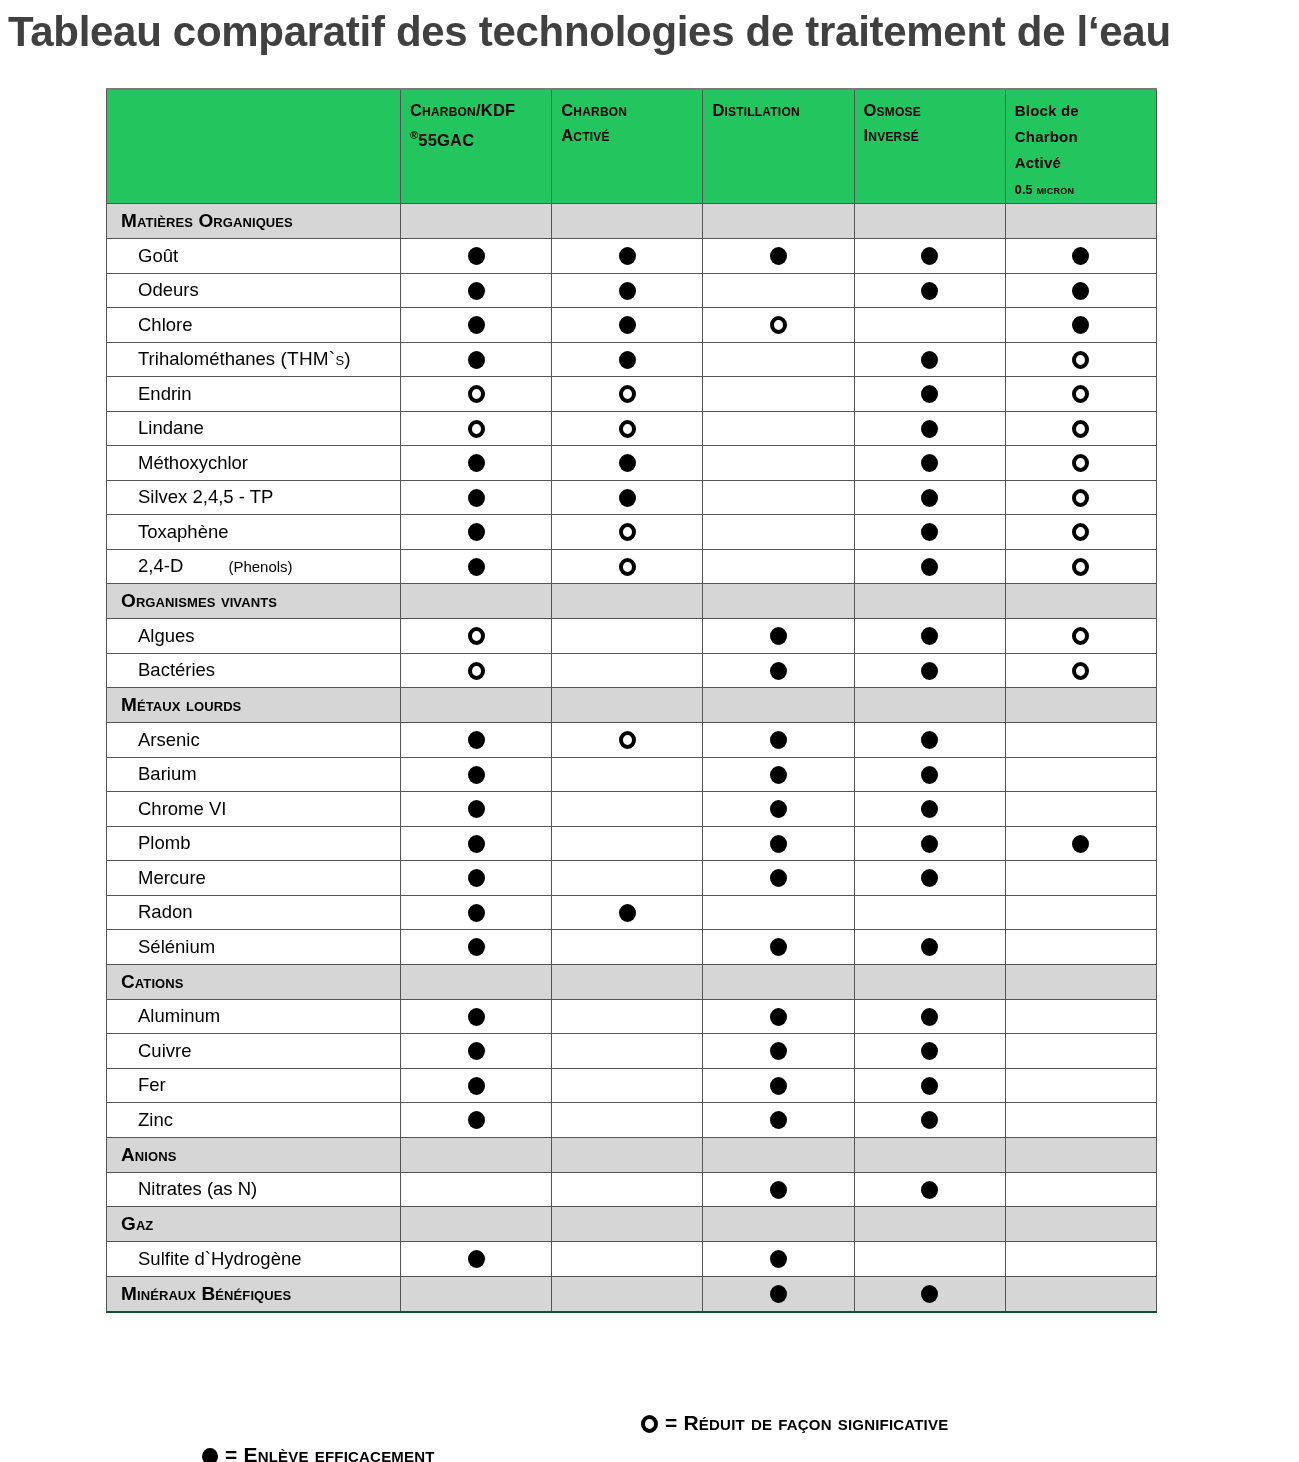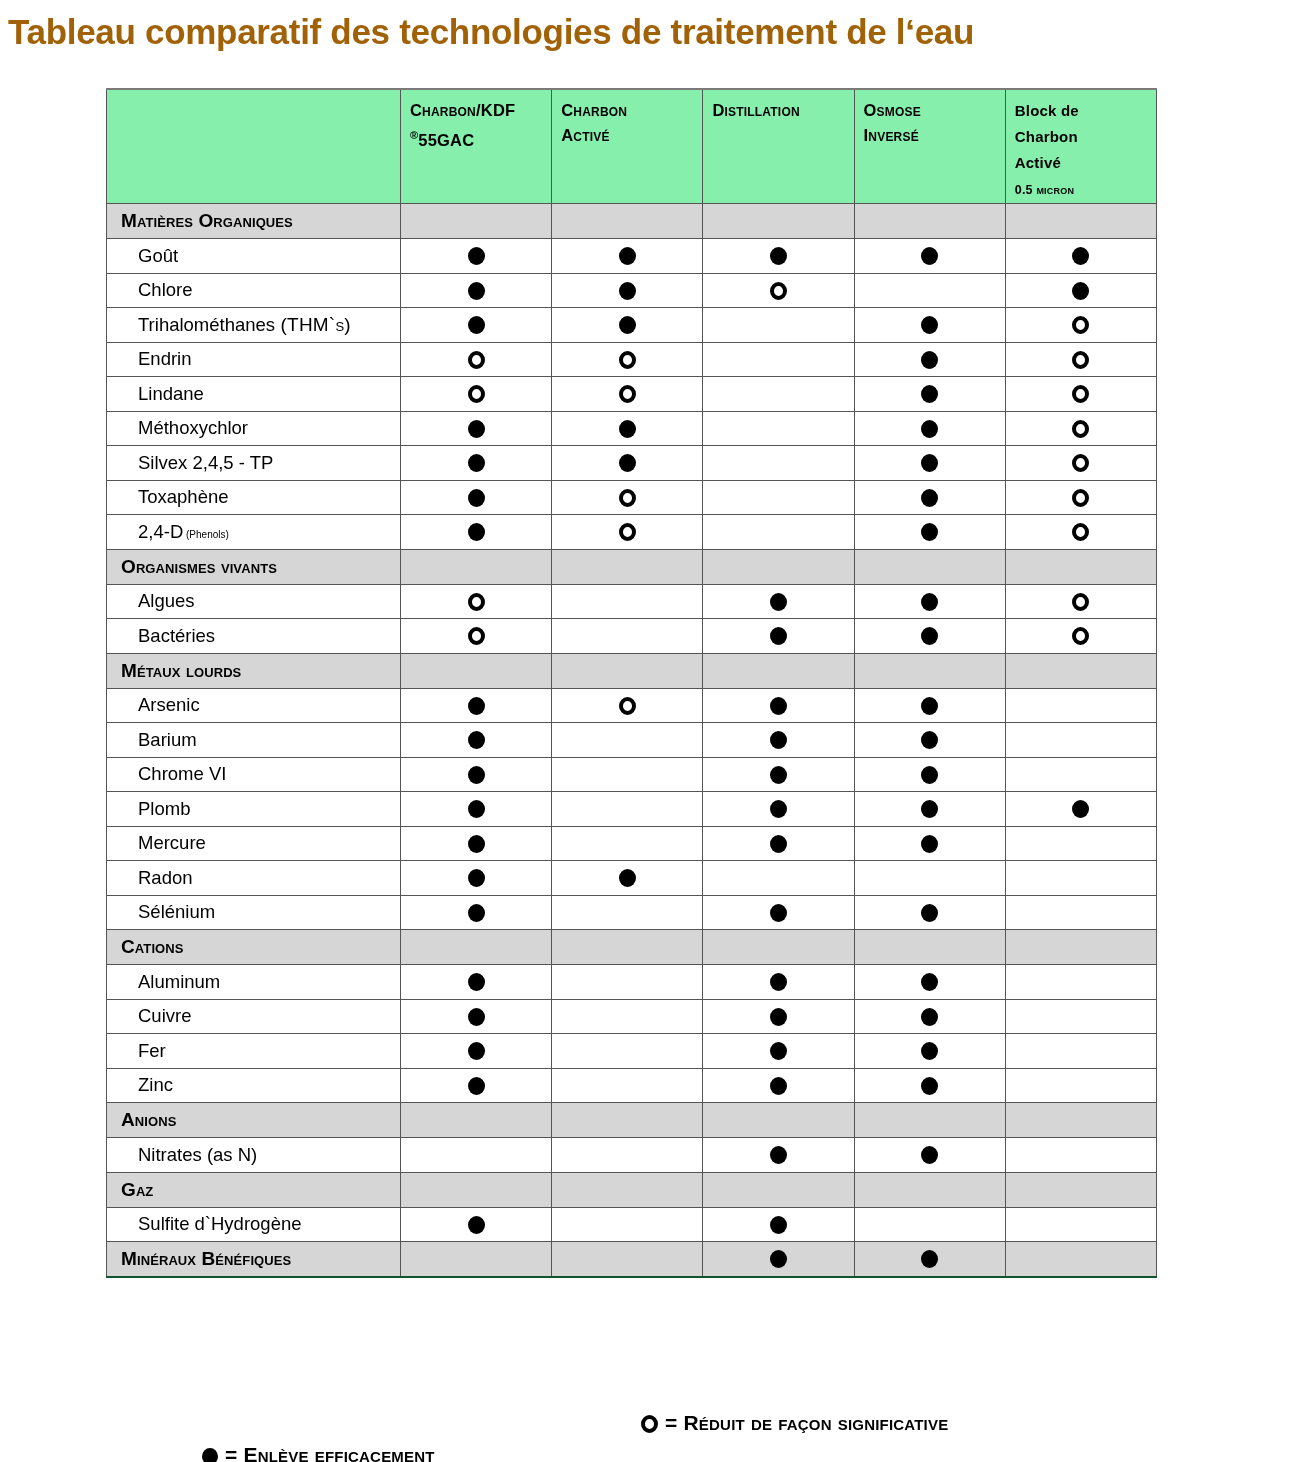--- a/index.html
+++ b/index.html
@@ -20,24 +20,24 @@
     width: 1299px;
     height: 1462px;
   }
 
   
   #title {
     position: absolute;
     left: 8px;
     top: 10px;
     width: 1285px;
-    font-size: 35px;
+    font-size: 42px;
     font-weight: bold;
     letter-spacing: -0.3px;
-    color: #a16207;
+    color: #404040;
     white-space: nowrap;
     line-height: 44px;
   }
 
   
   #table-wrap {
     position: absolute;
     left: 106px;
     top: 88px;
     width: 1050px;
@@ -52,21 +52,21 @@
 
   table.cmp td, table.cmp th {
     border: 1px solid #555555;
     padding: 0;
     vertical-align: middle;
   }
 
   
   tr.head td {
     height: 102px;
-    background: #86efac;
+    background: #22c55e;
     vertical-align: top;
     border-top: 2px solid #7a7a7a;
   }
   .head-text {
     padding: 8px 6px 0 9px;
     font-size: 16.5px;
     font-weight: bold;
     font-variant: small-caps;
     line-height: 25px;
     letter-spacing: 0.2px;
@@ -113,21 +113,22 @@
     padding-left: 31px;
     font-size: 18.5px;
     white-space: nowrap;
   }
   .item-label .sub {
     font-size: 19px;
     font-variant: small-caps;
     letter-spacing: 0.2px;
   }
   .item-label .paren {
-    font-size: 10px;
+    font-size: 15px;
+    padding-left: 41px;
   }
 
   td.mark {
     text-align: center;
   }
   .dot-full, .dot-open {
     display: inline-block;
     width: 17px;
     height: 18px;
     border-radius: 50%;
@@ -252,20 +253,30 @@
               <div class="item-label">Goût</div>
             </td>
             <td class="mark"><span class="dot-full"></span></td>
             <td class="mark"><span class="dot-full"></span></td>
             <td class="mark"><span class="dot-full"></span></td>
             <td class="mark"><span class="dot-full"></span></td>
             <td class="mark"><span class="dot-full"></span></td>
           </tr>
           <tr class="item">
             <td>
+              <div class="item-label">Odeurs</div>
+            </td>
+            <td class="mark"><span class="dot-full"></span></td>
+            <td class="mark"><span class="dot-full"></span></td>
+            <td class="mark"></td>
+            <td class="mark"><span class="dot-full"></span></td>
+            <td class="mark"><span class="dot-full"></span></td>
+          </tr>
+          <tr class="item">
+            <td>
               <div class="item-label">Chlore</div>
             </td>
             <td class="mark"><span class="dot-full"></span></td>
             <td class="mark"><span class="dot-full"></span></td>
             <td class="mark"><span class="dot-open"></span></td>
             <td class="mark"></td>
             <td class="mark"><span class="dot-full"></span></td>
           </tr>
           <tr class="item">
             <td>

